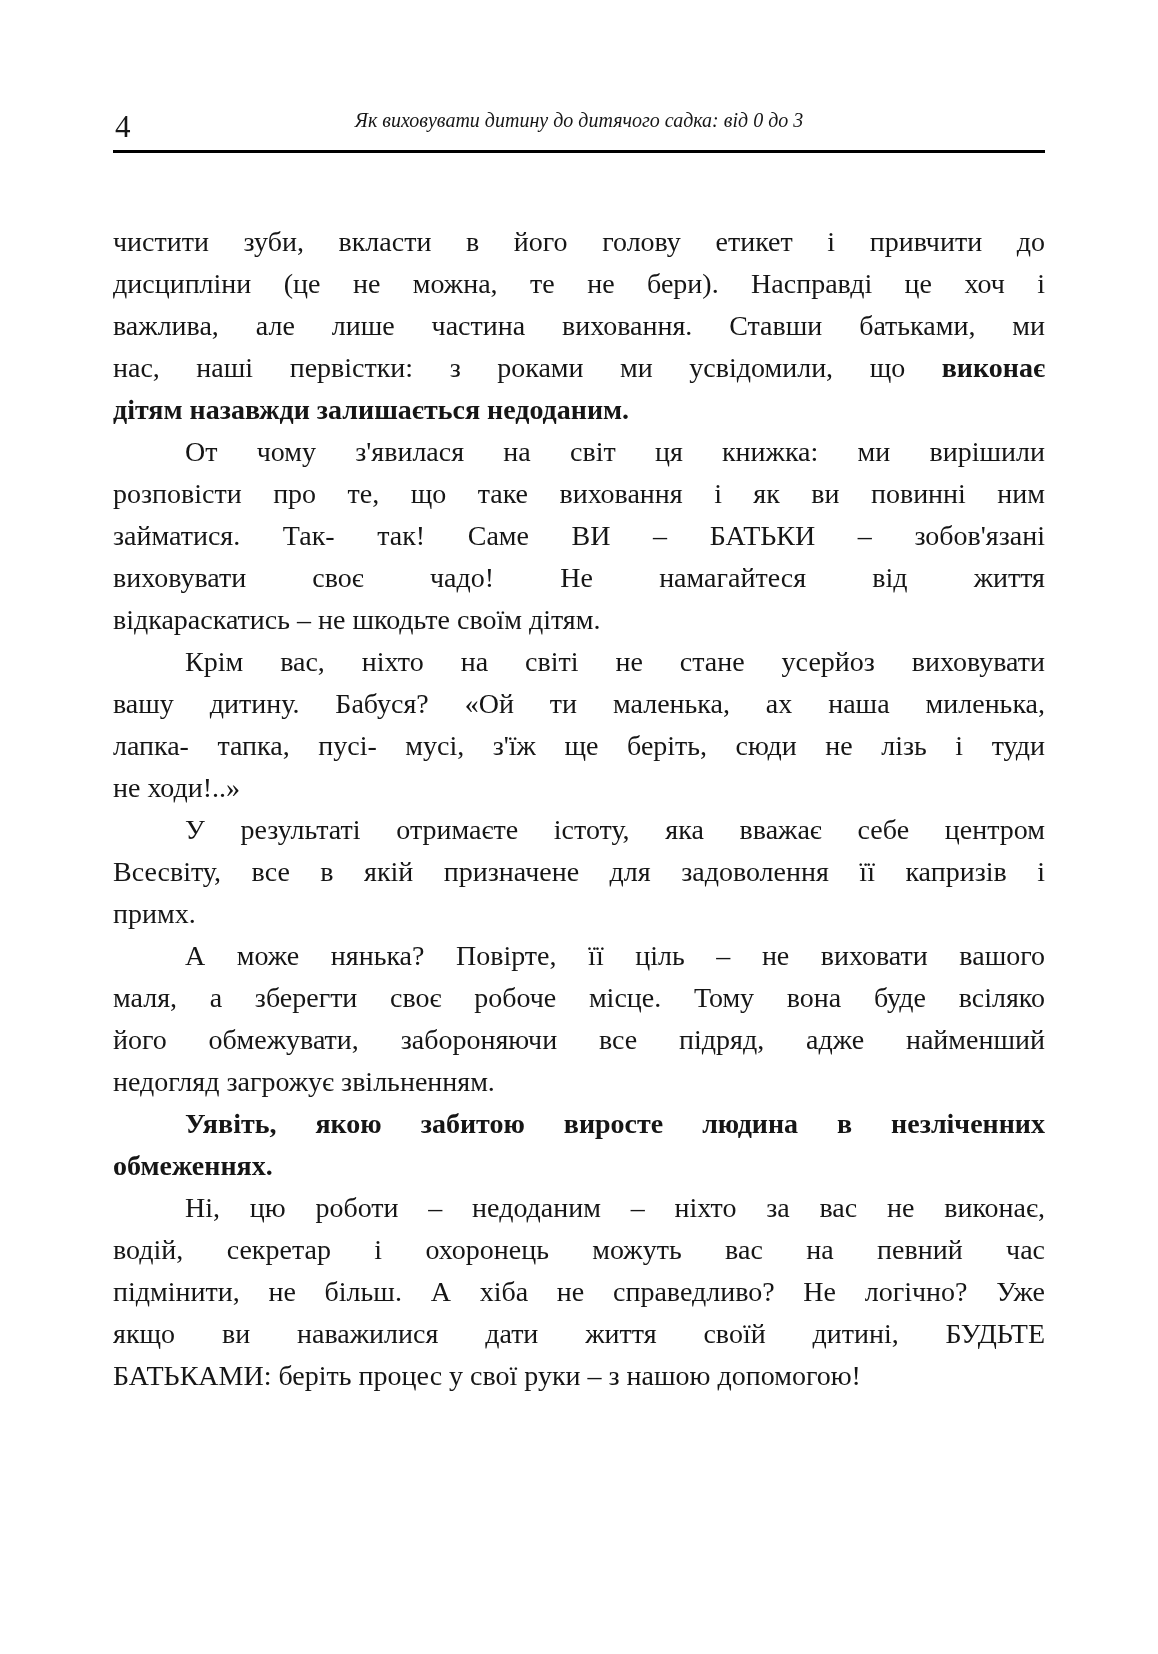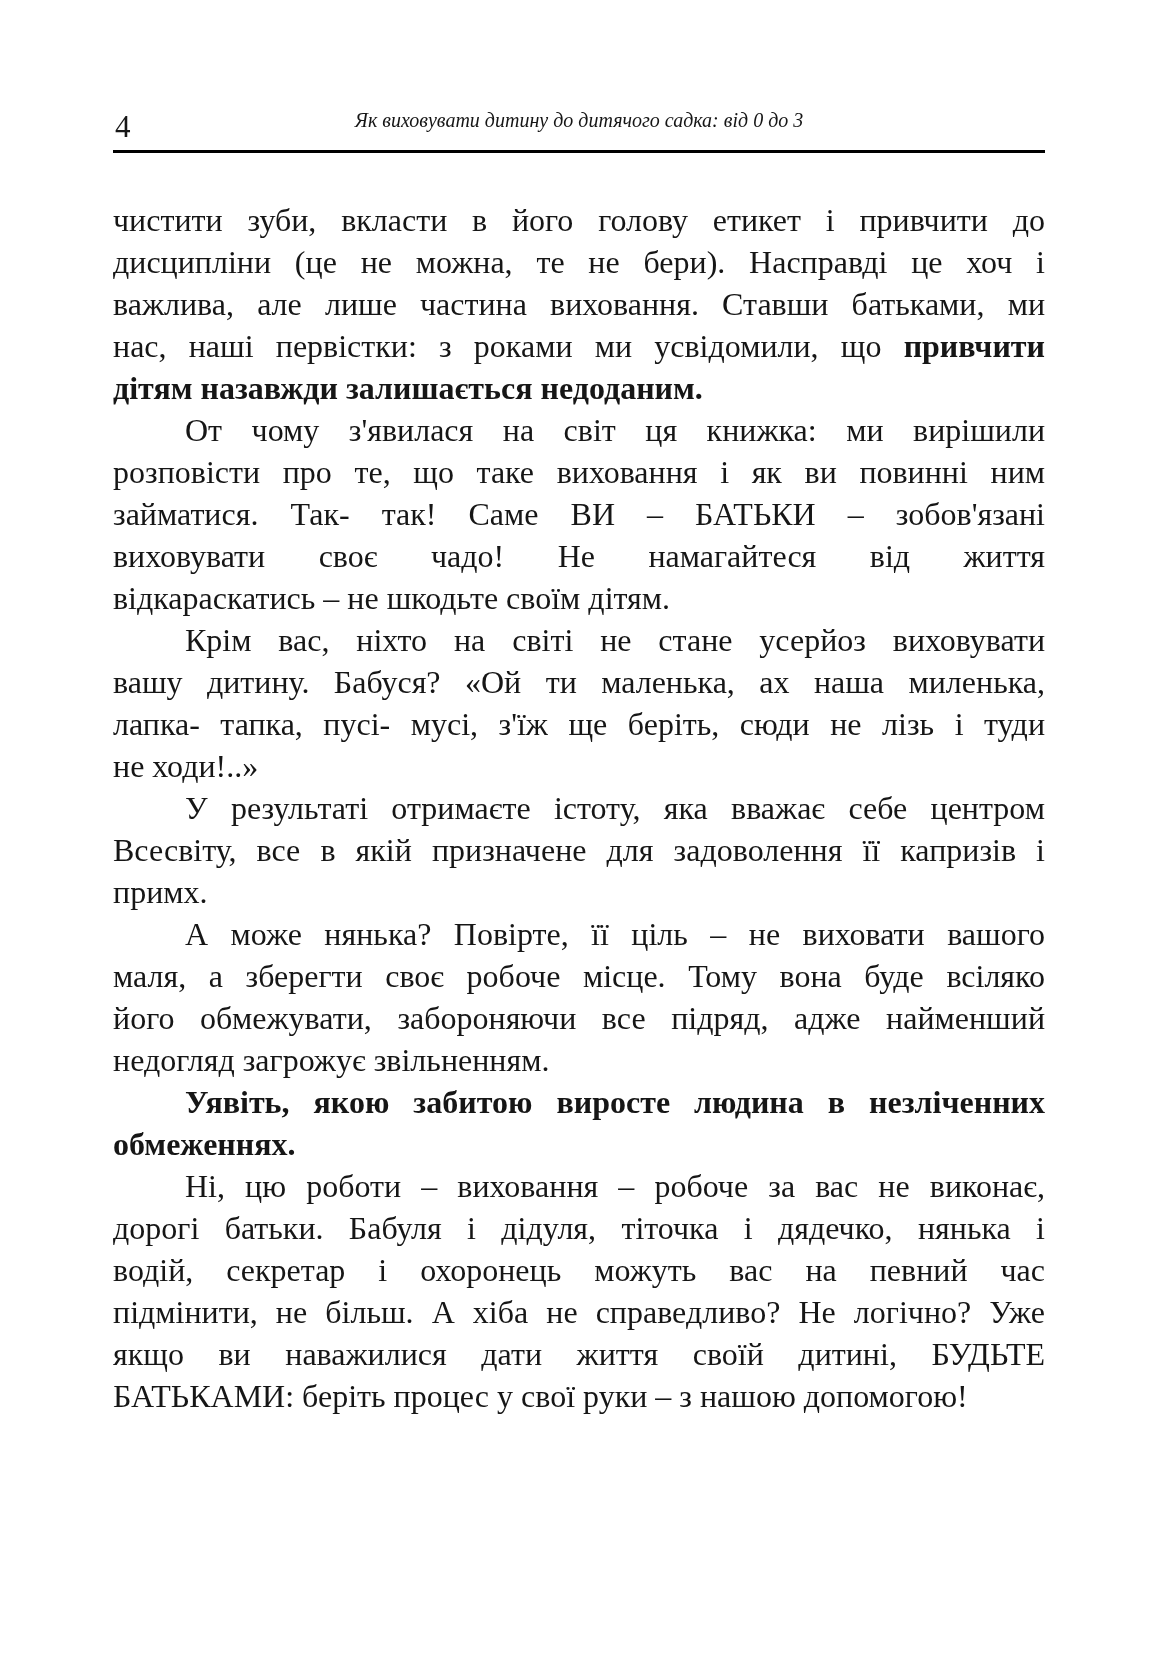--- a/index.html
+++ b/index.html
@@ -40,22 +40,22 @@
     line-height: 1;
   }
   .running-title {
     display: inline-block;
     font-style: italic;
     font-size: 20px;
     line-height: 40px;
     vertical-align: bottom;
   }
   .page-body {
-    margin-top: 46px;
-    font-size: 32px;
+    margin-top: 68px;
+    font-size: 28px;
     line-height: 42px;
   }
   .paragraph {  }
   .line {
     text-align: justify;
     text-align-last: justify;
     white-space: normal;
   }
   .line.last { text-align-last: left; }
   .line.indent { text-indent: 72px; }
@@ -67,21 +67,21 @@
 <div class="page">
   <header class="page-header">
     <span class="page-number">4</span>
     <span class="running-title">Як виховувати дитину до дитячого садка: від 0 до 3</span>
   </header>
   <main class="page-body">
       <div class="paragraph">
         <div class="line"><span>чистити зуби, вкласти в його голову етикет і привчити до</span></div>
         <div class="line"><span>дисципліни (це не можна, те не бери). Насправді це хоч і</span></div>
         <div class="line"><span>важлива, але лише частина виховання. Ставши батьками, ми</span></div>
-        <div class="line"><span>нас, наші первістки: з роками ми усвідомили, що </span><b>привчити</b></div>
+        <div class="line"><span>нас, наші первістки: з роками ми усвідомили, що </span><b>виконає</b></div>
         <div class="line last"><b>дітям назавжди залишається недоданим.</b></div>
       </div>
       <div class="paragraph">
         <div class="line indent"><span>От чому з'явилася на світ ця книжка: ми вирішили</span></div>
         <div class="line"><span>розповісти про те, що таке виховання і як ви повинні ним</span></div>
         <div class="line"><span>займатися. Так- так! Саме ВИ – БАТЬКИ – зобов'язані</span></div>
         <div class="line"><span>виховувати своє чадо! Не намагайтеся від життя</span></div>
         <div class="line last"><span>відкараскатись – не шкодьте своїм дітям.</span></div>
       </div>
       <div class="paragraph">
@@ -99,21 +99,20 @@
         <div class="line indent"><span>А може нянька? Повірте, її ціль – не виховати вашого</span></div>
         <div class="line"><span>маля, а зберегти своє робоче місце. Тому вона буде всіляко</span></div>
         <div class="line"><span>його обмежувати, забороняючи все підряд, адже найменший</span></div>
         <div class="line last"><span>недогляд загрожує звільненням.</span></div>
       </div>
       <div class="paragraph">
         <div class="line indent"><b>Уявіть, якою забитою виросте людина в незліченних</b></div>
         <div class="line last"><b>обмеженнях.</b></div>
       </div>
       <div class="paragraph">
-        <div class="line indent"><span>Ні, цю роботи – виховання – робоче за вас не виконає,</span></div>
-        <div class="line"><span>дорогі батьки. Бабуля і дідуля, тіточка і дядечко, нянька і</span></div>
+        <div class="line indent"><span>Ні, цю роботи – недоданим – ніхто за вас не виконає,</span></div>
         <div class="line"><span>водій, секретар і охоронець можуть вас на певний час</span></div>
         <div class="line"><span>підмінити, не більш. А хіба не справедливо? Не логічно? Уже</span></div>
         <div class="line"><span>якщо ви наважилися дати життя своїй дитині, БУДЬТЕ</span></div>
         <div class="line last"><span>БАТЬКАМИ: беріть процес у свої руки – з нашою допомогою!</span></div>
       </div>
     </main>
 </div>
 
 </body></html>

